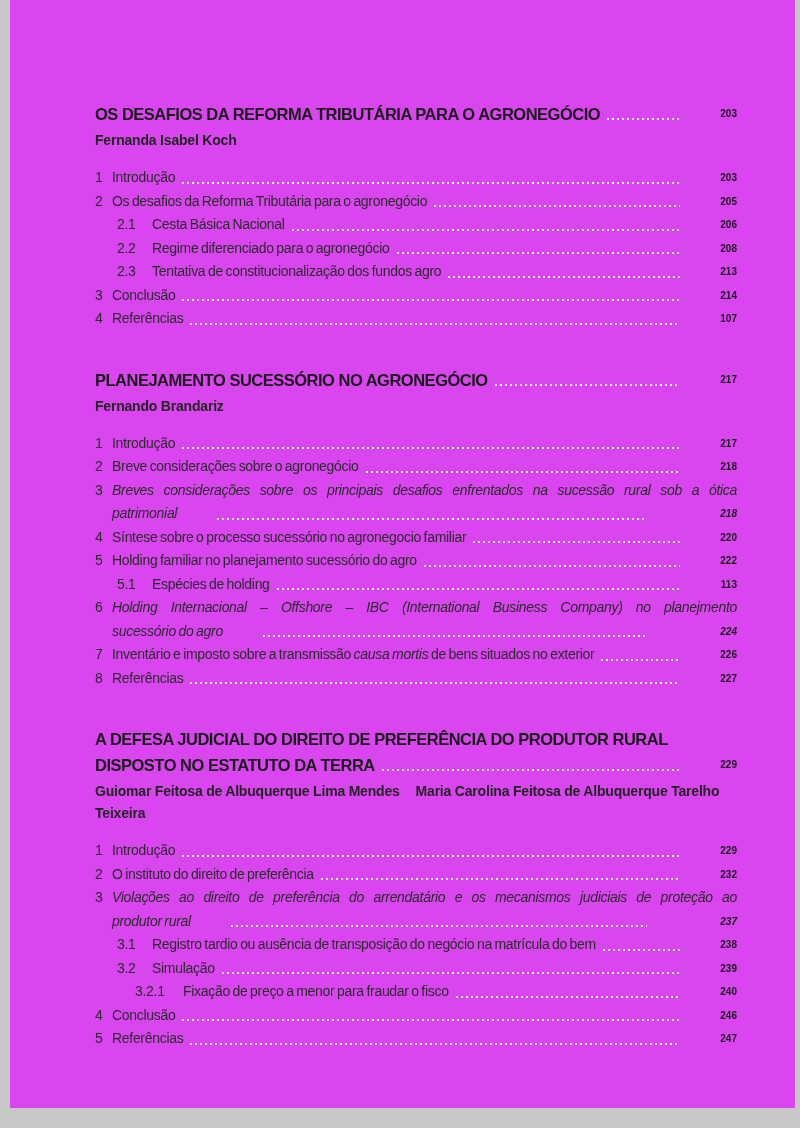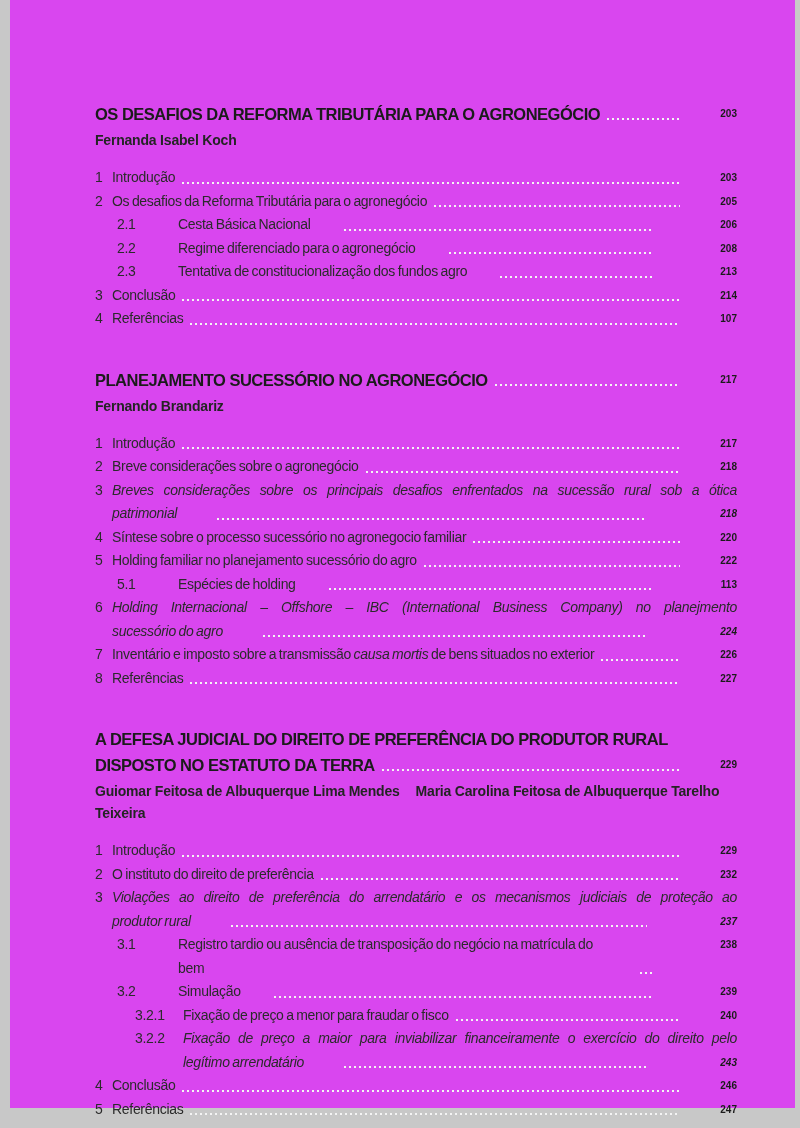--- a/index.html
+++ b/index.html
@@ -40,21 +40,21 @@
     letter-spacing: -0.2px;
     color: #242424;
     margin-bottom: 15px;
   }
   .author-gap { margin-left: 16px; }
 
   
   .entries { font-size: 14px; line-height: 23.5px; letter-spacing: -0.3px; word-spacing: -1px; }
   .entry { display: flex; align-items: flex-start; }
   .lbl  { flex: 0 0 17px; }
-  .lvl2 { padding-left: 22px; gap: 26px; }
+  .lvl2 { padding-left: 22px; }
   .lvl2 .lbl { flex-basis: 35px; }
   .lvl3 { padding-left: 40px; }
   .lvl3 .lbl { flex-basis: 48px; }
   .txt  { flex: 0 1 auto; }
   .body { flex: 1 1 auto; min-width: 0; display: block; font-style: italic; }
   .wrapline {
     display: block;
     white-space: nowrap;
     overflow: hidden;
     text-align: justify;
@@ -273,31 +273,20 @@
           <span class="txt">Simulação</span>
           <span class="leader"></span>
           <span class="pg">239</span>
         </div>
         <div class="entry lvl3">
           <span class="lbl">3.2.1</span>
           <span class="txt">Fixação de preço a menor para fraudar o fisco</span>
           <span class="leader"></span>
           <span class="pg">240</span>
         </div>
-        <div class="entry lvl3">
-          <span class="lbl">3.2.2</span>
-          <span class="body">
-            <span class="wrapline">Fixação de preço a maior para inviabilizar financeiramente o exercício do direito pelo</span>
-            <span class="lastline">
-              <span class="txt">legítimo arrendatário</span>
-              <span class="leader"></span>
-              <span class="pg">243</span>
-            </span>
-          </span>
-        </div>
         <div class="entry lvl1">
           <span class="lbl">4</span>
           <span class="txt">Conclusão</span>
           <span class="leader"></span>
           <span class="pg">246</span>
         </div>
         <div class="entry lvl1">
           <span class="lbl">5</span>
           <span class="txt">Referências</span>
           <span class="leader"></span>

